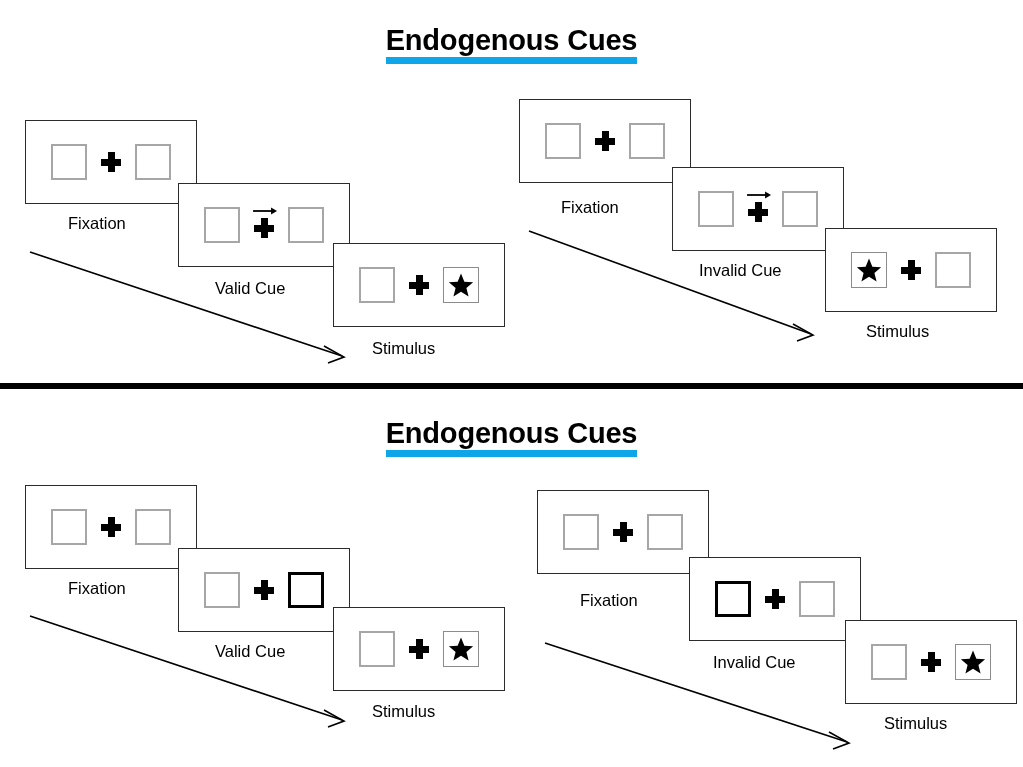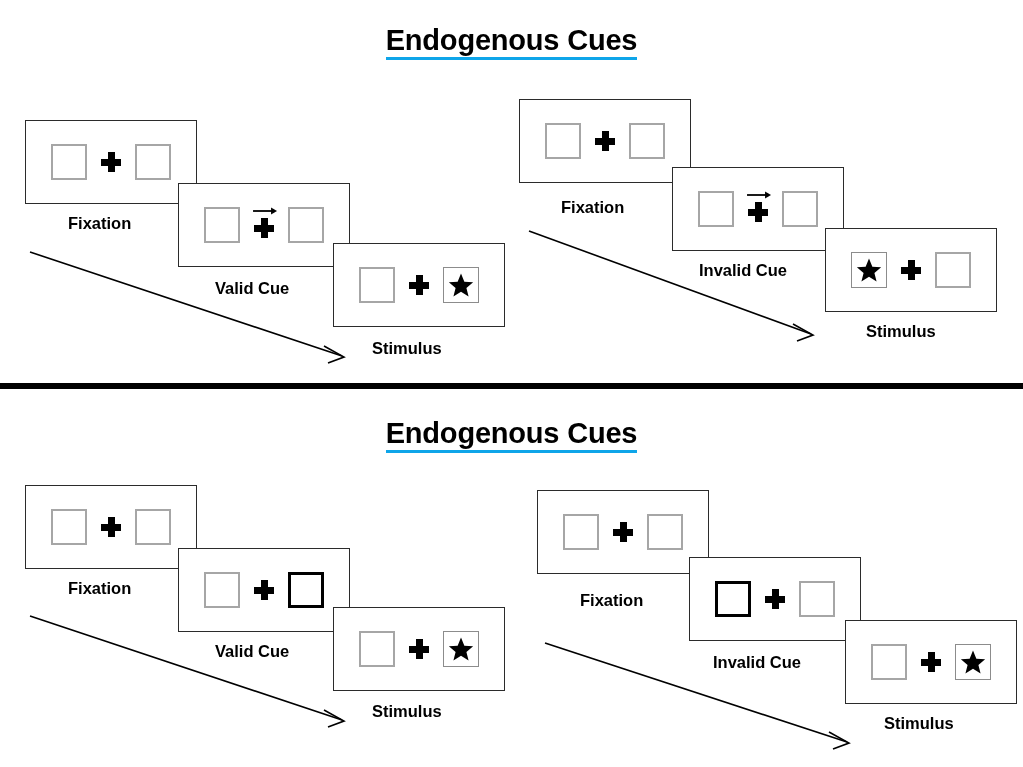--- a/index.html
+++ b/index.html
@@ -20,21 +20,21 @@
     position: absolute;
     width: 100%;
     left: 0;
     text-align: center;
     font-size: 29px;
     font-weight: bold;
     color: #000;
     letter-spacing: -0.2px;
   }
   .section-title span {
-    border-bottom: 3px solid #0ea5e9;
+    border-bottom: 7px solid #0ea5e9;
     padding-bottom: 1px;
   }
   #title-endogenous { top: 24px; }
   #title-exogenous  { top: 417px; }
 
   
   #section-divider {
     position: absolute;
     left: 0;
     top: 383px;
@@ -131,21 +131,21 @@
   .star {
     display: block;
     width: 26px;
     height: 26px;
   }
 
   
   .panel-label {
     position: absolute;
     font-size: 16.5px;
-    font-weight: bold;
+    font-weight: normal;
     color: #000;
     white-space: nowrap;
   }
 
   
   .time-arrow {
     position: absolute;
     overflow: visible;
     pointer-events: none;
   }

